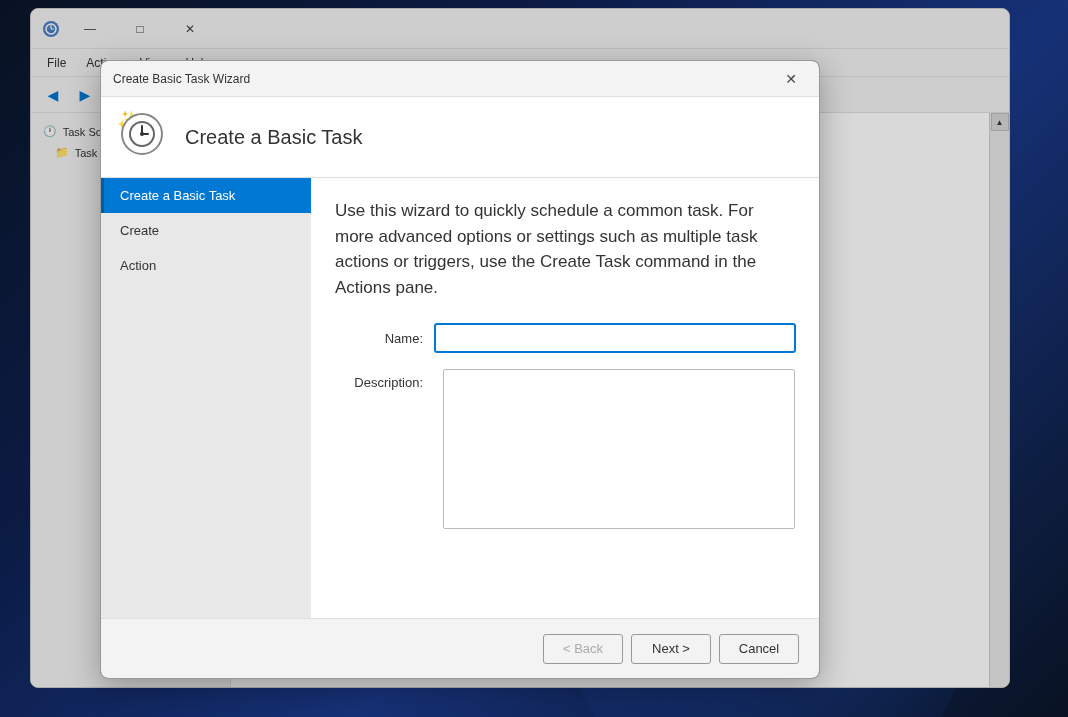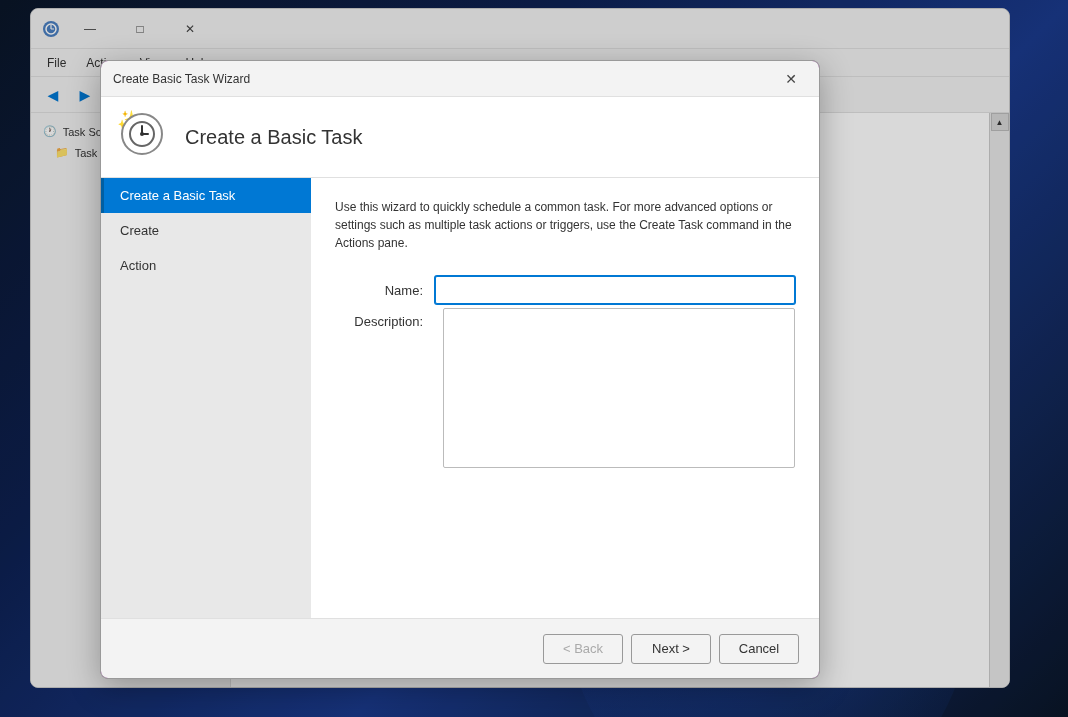--- a/index.html
+++ b/index.html
@@ -253,30 +253,30 @@
 
     
     .wizard-content {
       flex: 1;
       padding: 20px 24px;
       background: white;
       overflow-y: auto;
     }
 
     .wizard-description {
-      font-size: 12px;
+      font-size: 17px;
       color: #333;
       line-height: 1.5;
       margin-bottom: 24px;
     }
 
     .form-row {
       display: flex;
       align-items: center;
-      margin-bottom: 4px;
+      margin-bottom: 17px;
     }
 
     .form-label {
       font-size: 13px;
       color: #333;
       width: 100px;
       flex-shrink: 0;
       text-align: right;
       padding-right: 12px;
     }

